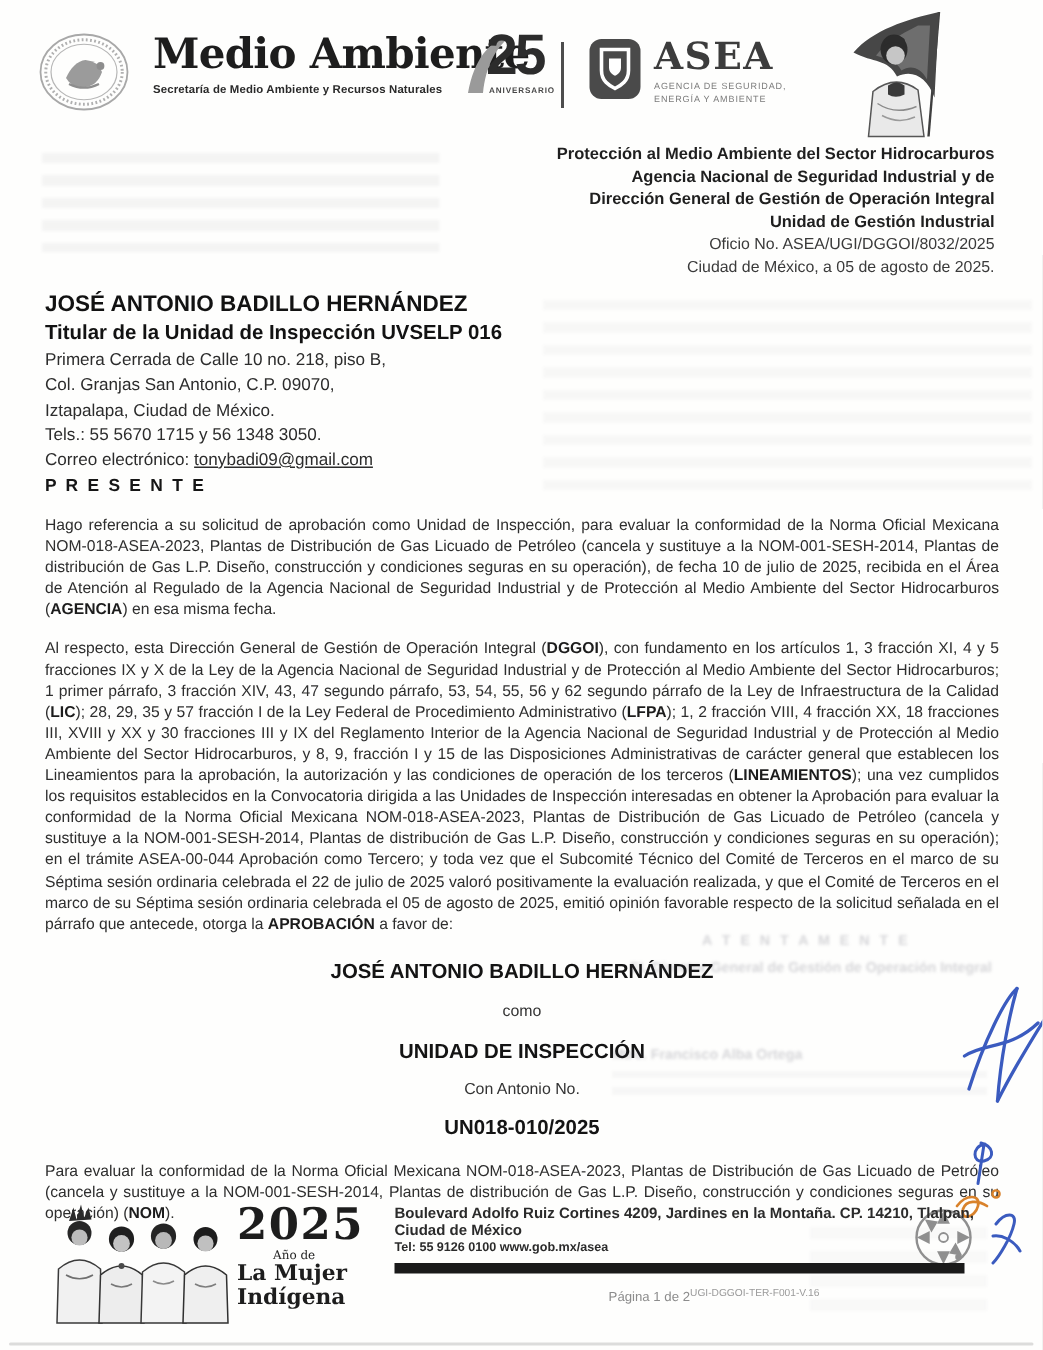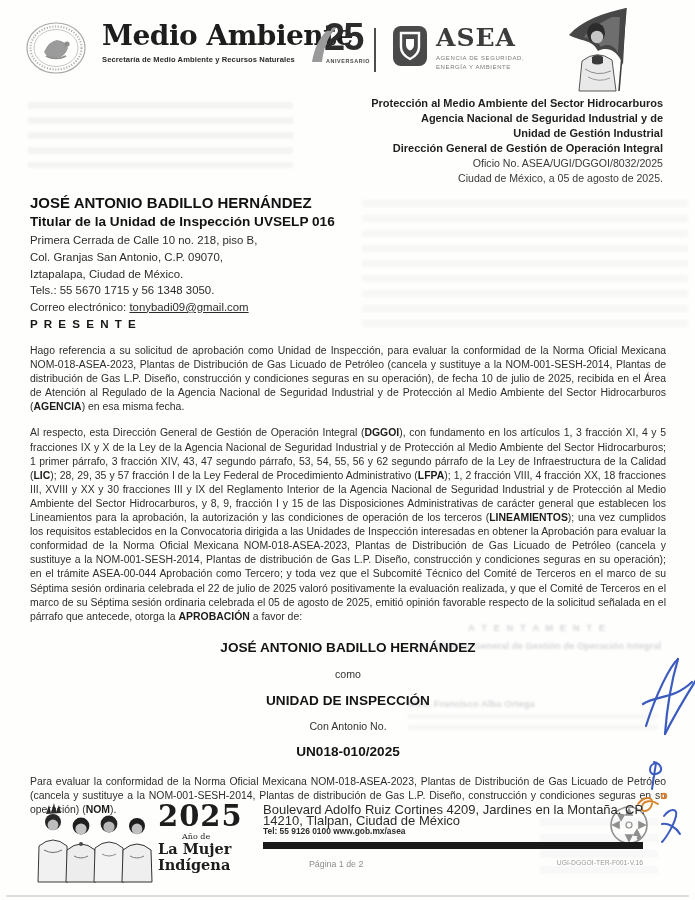--- a/index.html
+++ b/index.html
@@ -46,24 +46,24 @@
   .ctr-regno{font-size:13.6px;font-weight:bold;color:#141414;margin:12px 0 16px;}
   
   .ftr{position:absolute;left:0;top:796px;width:603px;height:100px;}
   .women{position:absolute;left:36px;top:4px;}
   .yearblk{position:absolute;left:158px;top:6px;font-family:"DejaVu Serif",serif;color:#1d1d1d;}
   .year-num{font-size:29px;font-weight:bold;letter-spacing:1px;line-height:1;}
   .year-s1{font-size:8px;margin:1px 0 0 24px;}
   .year-s2{font-size:14.5px;font-weight:bold;line-height:1.1;}
   .year-s3{font-size:14.5px;font-weight:bold;line-height:1.1;}
   .ftr-right{position:absolute;left:263px;top:8px;width:400px;}
-  .ftr-addr{font-size:13px;font-weight:normal;color:#2b2b2b;line-height:11px;}
+  .ftr-addr{font-size:10px;font-weight:bold;color:#2b2b2b;line-height:11px;}
   .ftr-tel{font-size:8.4px;font-weight:bold;color:#2b2b2b;line-height:11px;}
   .ftr-bar{width:380px;height:7px;background:var(--footer_bar,#1a1a1a);margin-top:5px;}
-  .ftr-row{display:flex;justify-content:space-between;width:380px;margin-top:10px;}
+  .ftr-row{display:flex;justify-content:center;width:380px;margin-top:10px;}
   .ftr-page{font-size:8.8px;color:#8c8c8c;margin-left:46px;}
   .ftr-code{font-size:6.8px;color:#9a9a9a;}
   
   .ghost-stripes{position:absolute;opacity:0.5;filter:blur(1px);
     background:repeating-linear-gradient(to bottom,rgba(60,60,70,0.10) 0 7px,rgba(0,0,0,0) 7px 15px);}
   .ghost-txt{position:absolute;color:rgba(70,70,85,0.22);filter:blur(1.1px);font-weight:bold;transform:scale(-1,1);transform-origin:center;}
   .g-aten{left:468px;top:622px;font-size:9.5px;letter-spacing:2px;transform:none;}
   .g-dir{left:420px;top:640px;font-size:9.5px;transform:none;}
   .g-signer{left:408px;top:698px;font-size:9.5px;transform:none;}
   
@@ -128,22 +128,22 @@
       <path d="M30,56 q15,-12 30,-1 l4,31 l-37,0 z" fill="#e9e9e9" stroke="#565656" stroke-width="1"></path>
       <path d="M33,64 q12,8 26,2" stroke="#8b8b8b" stroke-width="1" fill="none"></path>
       <path d="M36,72 q11,6 22,1" stroke="#9a9a9a" stroke-width="1" fill="none"></path>
       <path d="M40,52 q6,-4 11,0 l0,6 q-6,3 -11,0 z" fill="#3a3a3a"></path>
     </svg>
   </div>
 
   <div class="lhead">
     <div class="b">Protección al Medio Ambiente del Sector Hidrocarburos</div>
     <div class="b">Agencia Nacional de Seguridad Industrial y de</div>
+    <div class="b">Dirección General de Gestión de Operación Integral</div>
     <div class="b">Unidad de Gestión Industrial</div>
-    <div class="b">Dirección General de Gestión de Operación Integral</div>
     <div class="r">Oficio No. ASEA/UGI/DGGOI/8032/2025</div>
     <div class="r">Ciudad de México, a 05 de agosto de 2025.</div>
   </div>
 
   <div class="rcpt">
     <div class="rcpt-name">JOSÉ ANTONIO BADILLO HERNÁNDEZ</div>
     <div class="rcpt-title">Titular de la Unidad de Inspección UVSELP 016</div>
     <div class="rcpt-line">Primera Cerrada de Calle 10 no. 218, piso B,</div>
     <div class="rcpt-line">Col. Granjas San Antonio, C.P. 09070,</div>
     <div class="rcpt-line">Iztapalapa, Ciudad de México.</div>

